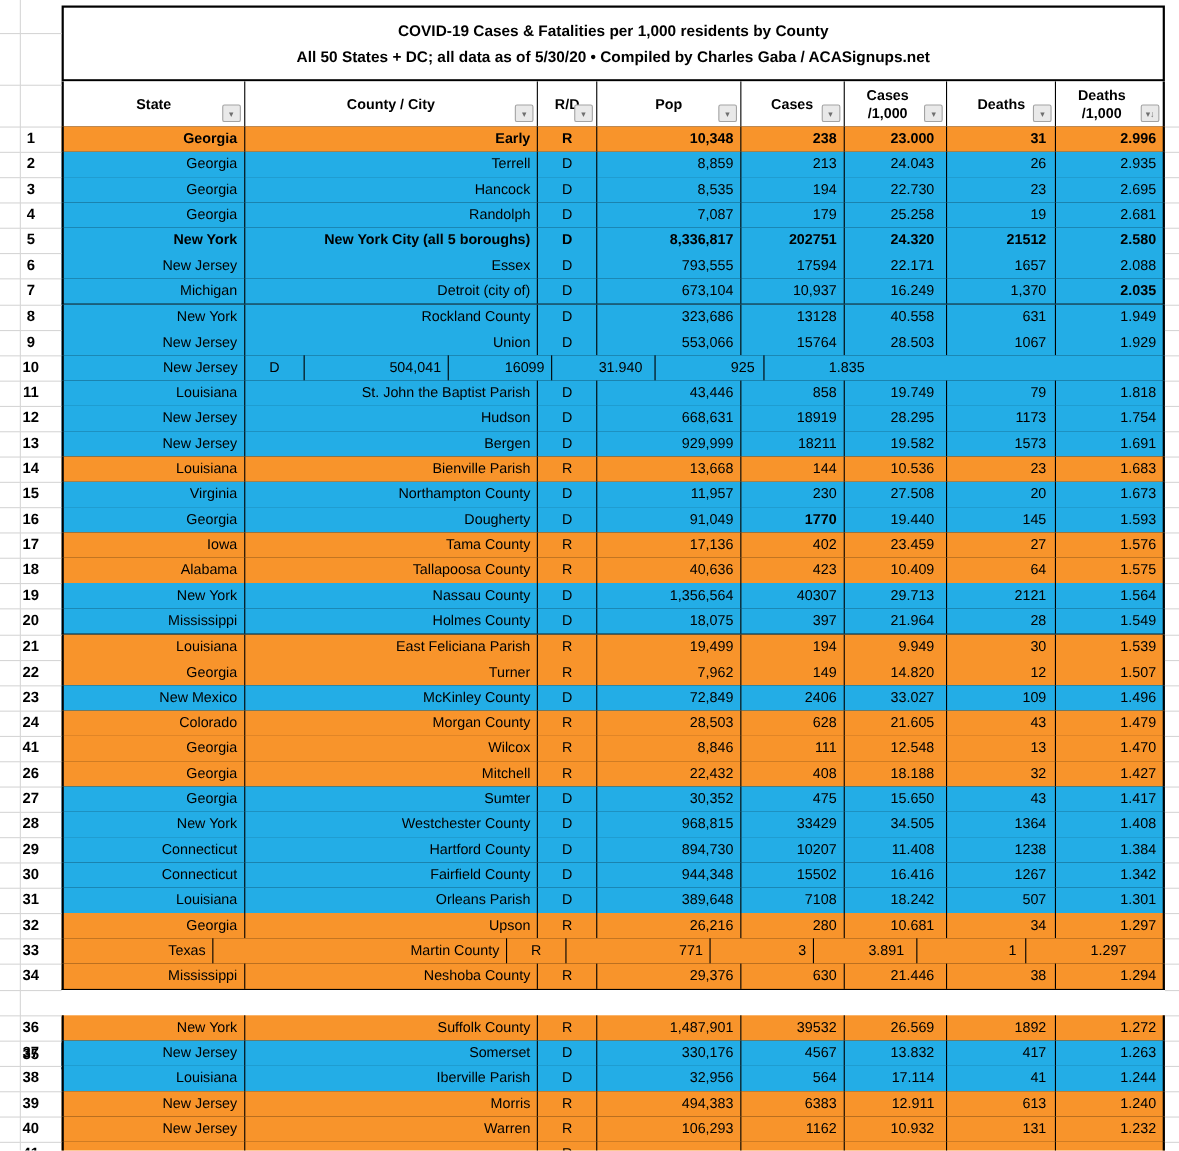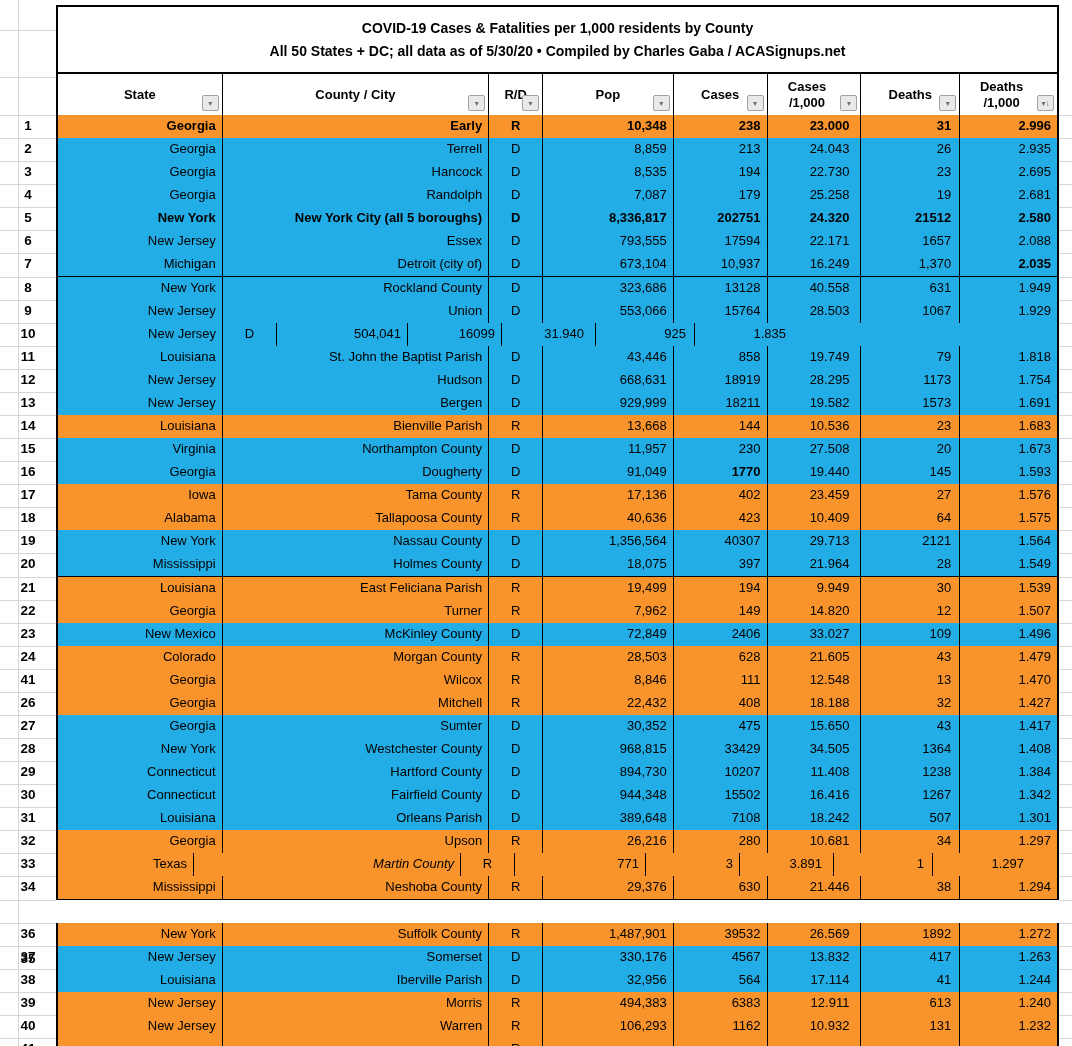--- a/index.html
+++ b/index.html
@@ -499,21 +499,21 @@
           <div class="cell al-r" style="width: 94px;">280</div>
           <div class="cell al-r pr10" style="width: 94px;">10.681</div>
           <div class="cell al-r pr8" style="width: 99px;">34</div>
           <div class="cell al-r" style="width: 97px;">1.297</div>
         </div>
       </div>
       <div class="gridrow" style="top: 853.4px;">
         <div class="rownum">33</div>
         <div class="datarow" style="background: rgb(248, 148, 43);">
           <div class="cell al-r" style="width: 136px;">Texas</div>
-          <div class="cell al-r" style="width: 267px; font-style: italic;">Martin County</div>
+          <div class="cell al-r" style="width: 267px;">Martin County</div>
           <div class="cell al-c" style="width: 54px;">R</div>
           <div class="cell al-r" style="width: 131px;">771</div>
           <div class="cell al-r" style="width: 94px;">3</div>
           <div class="cell al-r pr10" style="width: 94px;">3.891</div>
           <div class="cell al-r pr8" style="width: 99px;">1</div>
           <div class="cell al-r" style="width: 97px;">1.297</div>
         </div>
       </div>
       <div class="gridrow" style="top: 876.475px;">
         <div class="rownum">34</div>

